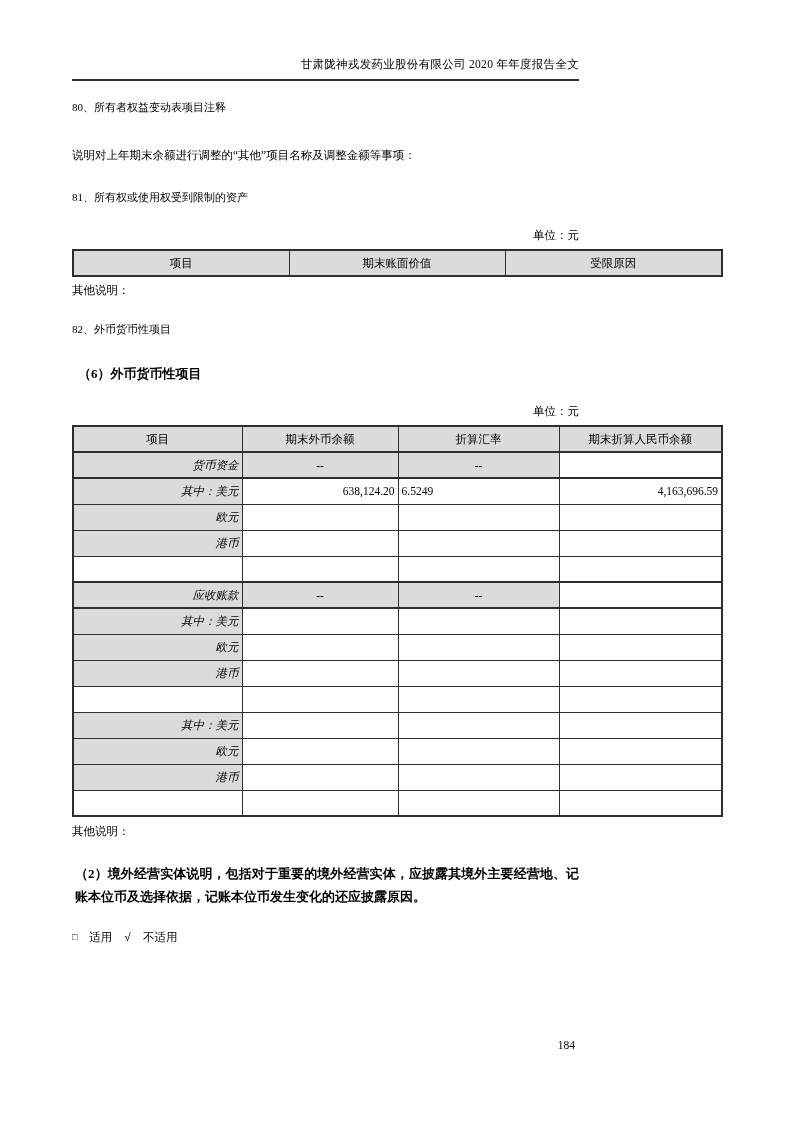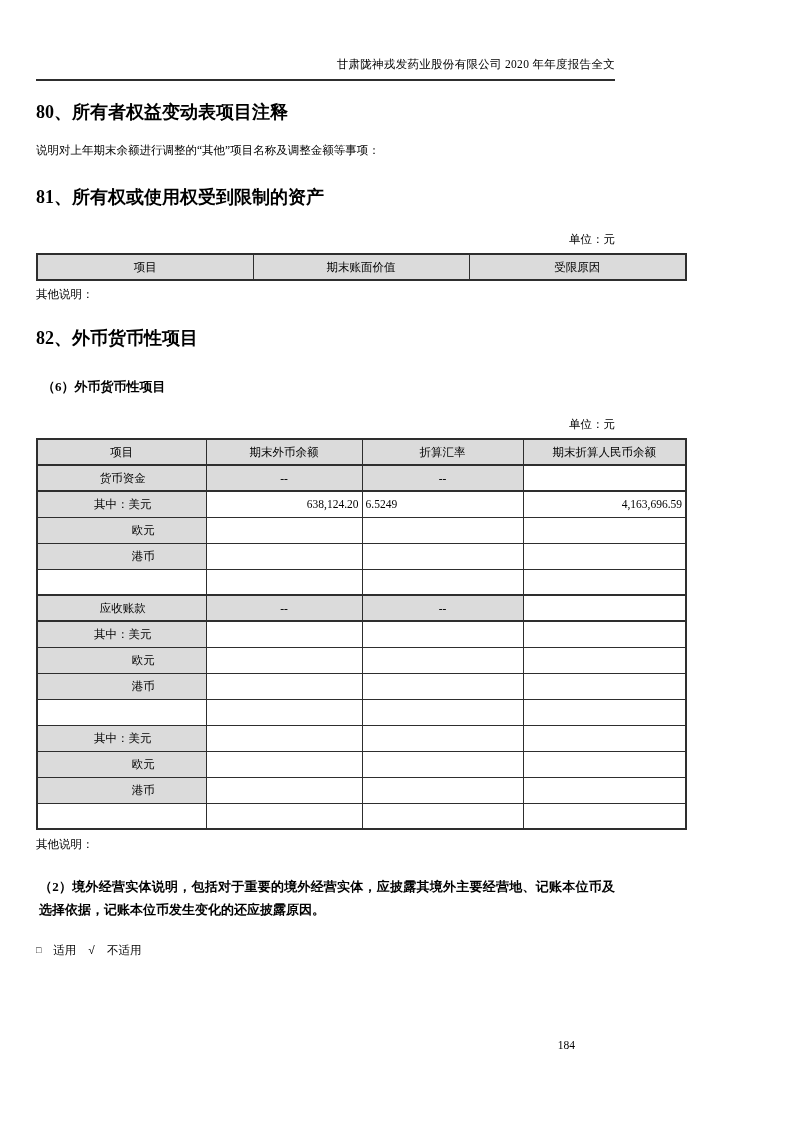--- a/index.html
+++ b/index.html
@@ -6,39 +6,39 @@
   html, body { background: #ffffff; }
   body {
     width: 793px; height: 1122px;
     font-family: "Liberation Serif", "DejaVu Serif", serif;
     color: var(--text, #000);
     overflow: hidden;
   }
   .page {
     position: relative;
     width: 651px; height: 1122px;
-    padding: 0 36px;
+    padding: 0 72px;
     background: #fff;
   }
   .doc-header {
     padding-top: 57px;
     padding-bottom: 7px;
     text-align: right;
     font-size: 11.5px;
     letter-spacing: .3px;
     border-bottom: 2px solid var(--border, #1a1a1a);
   }
   .h-num {
     margin-top: 19px;
-    font-size: 18px;
-    font-weight: bold;
+    font-size: 11px;
+    font-weight: normal;
   }
   .h-num.tight { margin-top: 24px; }
   .body-text {
-    margin-top: 19px;
+    margin-top: 33px;
     font-size: 11.5px;
   }
   .h-sub {
     margin-top: 28px;
     margin-left: 6px;
     font-size: 13px;
     font-weight: bold;
   }
   .unit-line {
     margin-top: 23px;
@@ -63,21 +63,21 @@
     padding: 0 3px;
     font-weight: normal;
     overflow: hidden;
     white-space: nowrap;
   }
   .tbl th {
     background: var(--cell-gray, #dbdbdb);
     border-bottom: 2px solid var(--border, #1a1a1a);
   }
   .tbl td.gray { background: var(--cell-gray, #dbdbdb); }
-  .tbl td.col-label { text-align: center; padding-left: 5px; }
+  .tbl td.col-label { text-align: right; padding-left: 5px; font-style: italic; }
   .tbl td.col-label.indent { padding-left: 46px; }
   .tbl td.dash { text-align: center; letter-spacing: 0; }
   .tbl td.num-right { text-align: right; }
   .tbl td.num-left { text-align: left; }
   .tbl tr.row-section td { border-top: 2px solid var(--border, #1a1a1a); border-bottom: 2px solid var(--border, #1a1a1a); }
   .h-sub2 {
     margin-top: 23px;
     margin-left: 3px;
     font-size: 13px;
     font-weight: bold;

